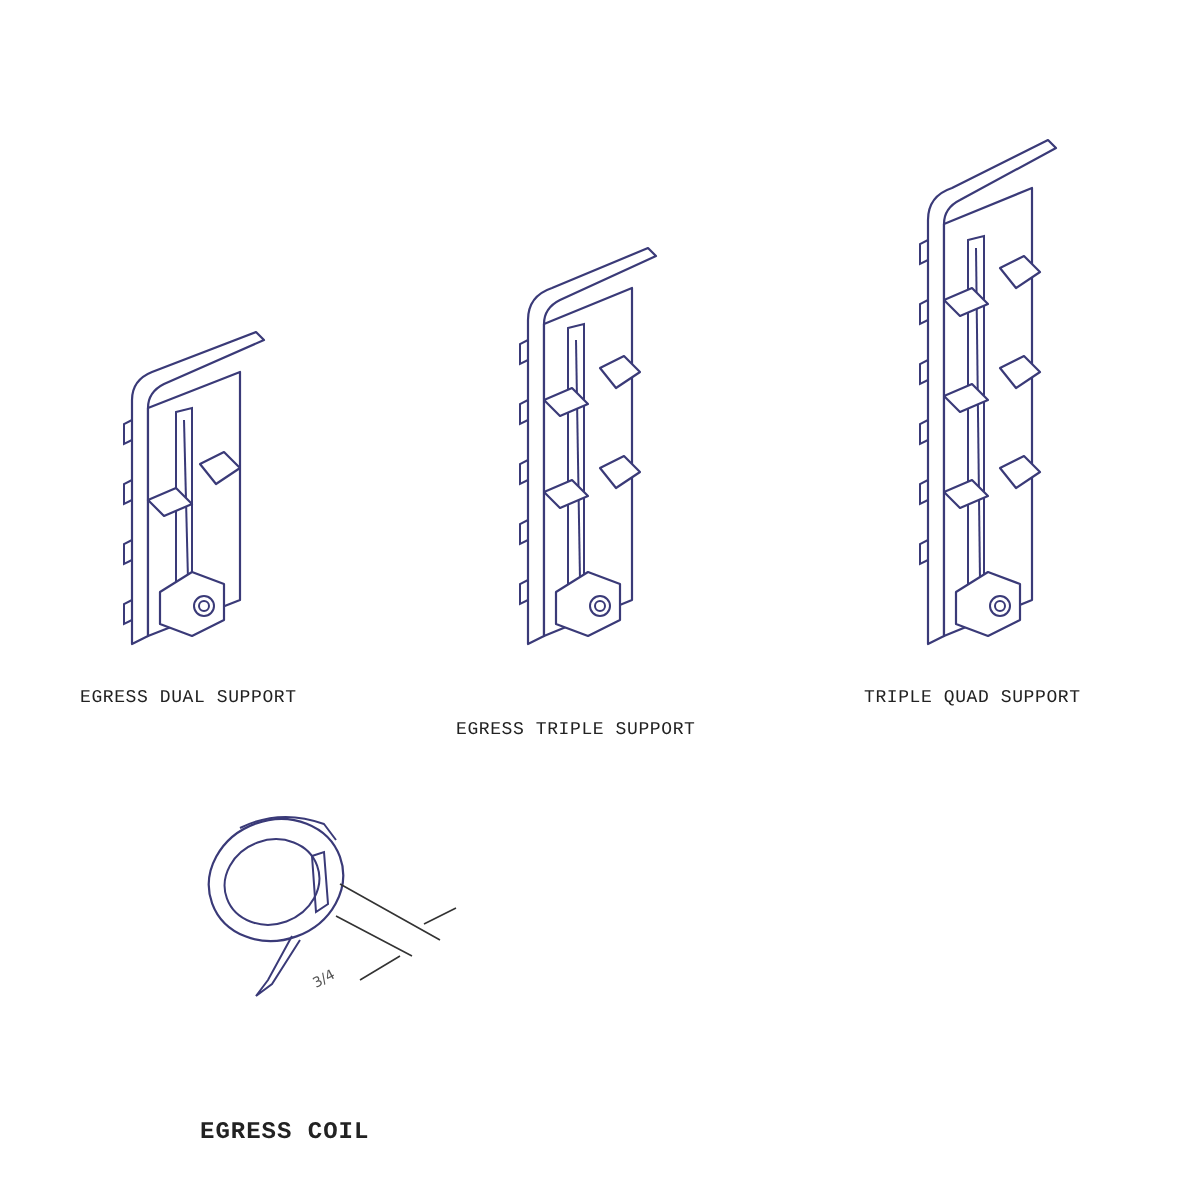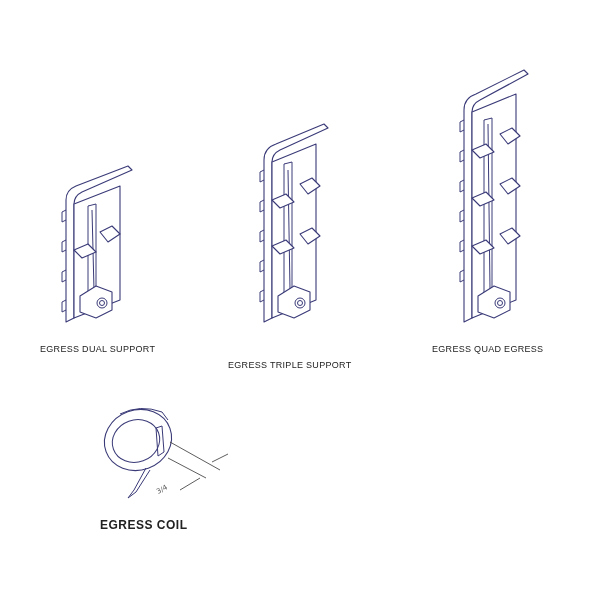--- a/index.html
+++ b/index.html
@@ -1,22 +1,22 @@
 <!DOCTYPE html>
 <html><head>
 <meta charset="utf-8">
 <style>
   html, body { margin: 0; padding: 0; background: #ffffff; }
   #canvas { position: relative; width: 600px; height: 600px; background: #ffffff; overflow: hidden; }
   svg.fig { position: absolute; left: 0; top: 0; }
   .label {
-    position: absolute; font-family: Liberation Sans, sans-serif;
+    position: absolute; font-family: Liberation Mono, monospace;
     font-size: 9px; color: #222; letter-spacing: 0.3px; white-space: nowrap;
   }
-  .label.big { font-size: 12px; font-weight: bold; letter-spacing: 0.5px; }
+  .label.big { font-size: 12px; font-weight: bold; letter-spacing: 0.5px; margin-top: 41px; }
   .ln { fill: #ffffff; stroke: #3a3a78; stroke-width: 1.1; stroke-linejoin: round; }
   .ln2 { fill: none; stroke: #3a3a78; stroke-width: 1; }
   .dim { fill: none; stroke: #333; stroke-width: 0.8; }
   .dimtxt { font-family: "DejaVu Sans", sans-serif; font-size: 7px; fill: #555; }
 </style>
 </head>
 <body>
 
 <div id="canvas">
 
@@ -74,15 +74,15 @@
       <path class="ln2" d="M156,428 L162,426 L164,452 L158,456 Z"></path>
       <path class="ln2" d="M150,470 L136,492 L128,498 L134,490 L146,468"></path>
       <path class="dim" d="M170,442 L220,470 M168,458 L206,478"></path>
       <path class="dim" d="M212,462 L228,454 M200,478 L180,490"></path>
       <text class="dimtxt" x="158" y="494" transform="rotate(-28 158 494)">3/4</text>
     </g>
   </svg>
 
   <div class="label" style="left:40px; top:344px;">EGRESS DUAL SUPPORT</div>
   <div class="label" style="left:228px; top:360px;">EGRESS TRIPLE SUPPORT</div>
-  <div class="label" style="left:432px; top:344px;">EGRESS QUAD EGRESS</div>
+  <div class="label" style="left:432px; top:344px;">TRIPLE QUAD SUPPORT</div>
   <div class="label big" style="left:100px; top:518px;">EGRESS COIL</div>
 </div>
 
 </body></html>

